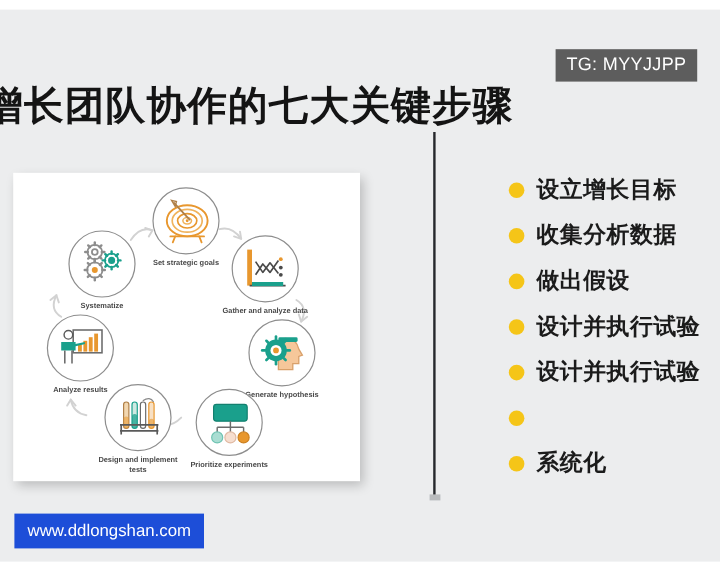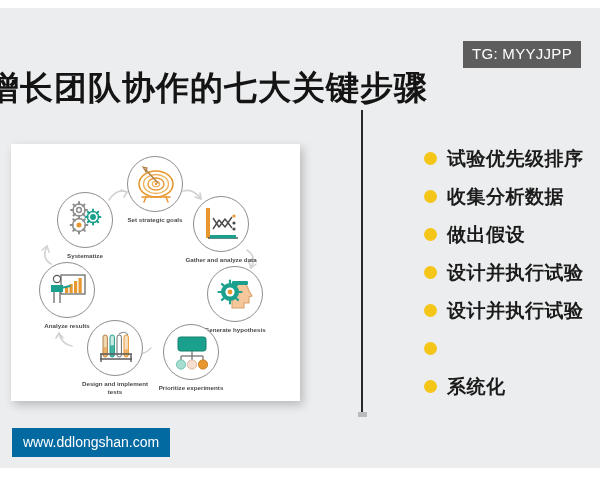--- a/index.html
+++ b/index.html
@@ -356,21 +356,21 @@
         </svg>
         <div class="node-label">Systematize</div>
       </div>
 
     </div>
   </div>
 
   <div id="bullets">
     <div class="bullet-row">
       <span class="bullet-dot" style="background: rgb(245, 197, 24);"></span>
-      <span class="bullet-text">试验优先级排序</span>
+      <span class="bullet-text">设立增长目标</span>
     </div>
     <div class="bullet-row">
       <span class="bullet-dot" style="background: rgb(245, 197, 24);"></span>
       <span class="bullet-text">收集分析数据</span>
     </div>
     <div class="bullet-row">
       <span class="bullet-dot" style="background: rgb(245, 197, 24);"></span>
       <span class="bullet-text">做出假设</span>
     </div>
     <div class="bullet-row">
@@ -388,15 +388,15 @@
       <span class="bullet-dot" style="background: rgb(245, 197, 24);"></span>
       <span class="bullet-text">系统化</span>
     </div>
   </div>
 
   <div class="band top"></div>
   <div class="band bottom"></div>
 
   <div id="tg-tag" style="background: rgb(93, 93, 93); margin-top: 31px;">TG: MYYJJPP</div>
 
-  <div id="watermark" style="background: #0369a1;">www.ddlongshan.com</div>
+  <div id="watermark" style="background: #1d4ed8;">www.ddlongshan.com</div>
 
 </div>
 
 </body></html>

